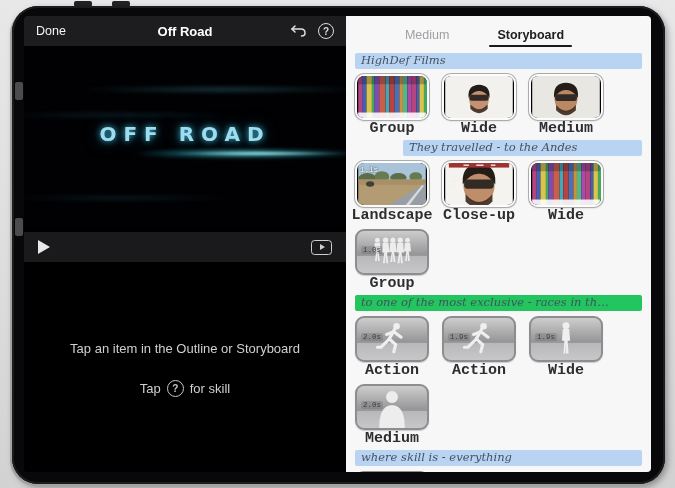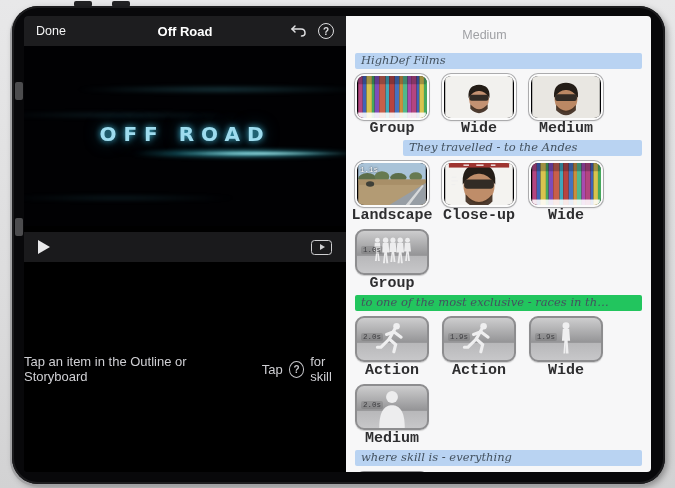--- a/index.html
+++ b/index.html
@@ -31,21 +31,21 @@
   .st2{top:66px;left:-30px;width:250px;height:6px;background:radial-gradient(closest-side,rgba(48,108,120,.35),transparent);}
   .st3{top:103px;left:105px;right:-14px;height:9px;background:radial-gradient(closest-side,rgba(120,235,245,.95),rgba(40,175,195,.45) 62%,transparent);}
   .st3b{top:106px;left:150px;right:-6px;height:3px;background:radial-gradient(closest-side,rgba(190,255,255,.95),transparent);filter:blur(1px);}
   .st4{top:149px;left:-22px;width:235px;height:6px;background:radial-gradient(closest-side,rgba(45,105,118,.32),transparent);}
   .controls{margin-top:6px;height:30px;background:#1a1a1c;display:flex;align-items:center;
     justify-content:space-between;padding:0 14px;flex:none;}
   .play-tri{width:0;height:0;border-left:12px solid #e9e9ea;border-top:7px solid transparent;border-bottom:7px solid transparent;}
   .pip-btn{width:21px;height:15px;border:1.5px solid #cfcfd1;border-radius:3.5px;box-sizing:border-box;
     display:flex;align-items:center;justify-content:center;}
   .pip-tri{width:0;height:0;border-left:5px solid #cfcfd1;border-top:3.5px solid transparent;border-bottom:3.5px solid transparent;margin-left:1px;}
-  .empty{flex:1;display:flex;flex-direction:row;align-items:center;justify-content:center;gap:24px;padding-top:4px;}
+  .empty{flex:1;display:flex;flex-direction:column;align-items:center;justify-content:center;gap:24px;padding-top:4px;}
   .empty-line{color:#cfcfd3;font-size:13px;}
   .empty-tap{display:flex;align-items:center;gap:6px;color:#cfcfd3;font-size:13px;}
   .help-chip{width:17px;height:17px;border:1.3px solid #c7c7cb;border-radius:50%;box-sizing:border-box;
     display:flex;align-items:center;justify-content:center;font-size:10px;font-weight:700;color:#c7c7cb;}
   
   .right-pane{flex:1;background:#f7f7f8;display:flex;flex-direction:column;min-width:0;}
   .tabbar{height:26px;display:flex;align-items:flex-end;justify-content:center;gap:44px;padding:4px 28px 2px 0;flex:none;}
   .tab{font-size:12.5px;color:#9fa0a4;position:relative;padding:2px 2px 4px;}
   .tab.active{color:#202023;font-weight:700;}
   .tab-underline{position:absolute;left:-6px;right:-6px;bottom:-1px;height:2.5px;background:#1a1a1c;border-radius:2px;}
@@ -115,20 +115,24 @@
             <span>Tap</span>
             <span class="help-chip">?</span>
             <span>for skill</span>
           </span>
         </div>
       </div>
 
       <div class="right-pane">
         <div class="tabbar">
           <span class="tab">Medium</span>
+          <span class="tab active">
+            <span>Storyboard</span>
+            <span class="tab-underline"></span>
+          </span>
         </div>
         <div class="sb-scroll">
             <div class="sb-section">
               <div class="sb-title" style="background: rgb(185, 211, 242);">HighDef Films</div>
               <div class="clip-row">
                 <div class="clip-cell">
                   <div class="thumb video">
                     <svg viewBox="0 0 74 46">
                       <rect x="0" y="0" width="5" height="46" fill="#b44580"></rect>
                       <rect x="5" y="0" width="4" height="46" fill="#3f63b8"></rect>

